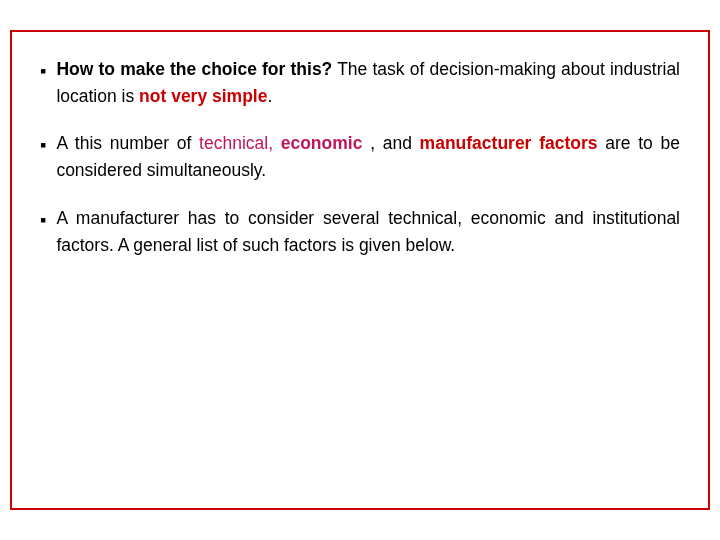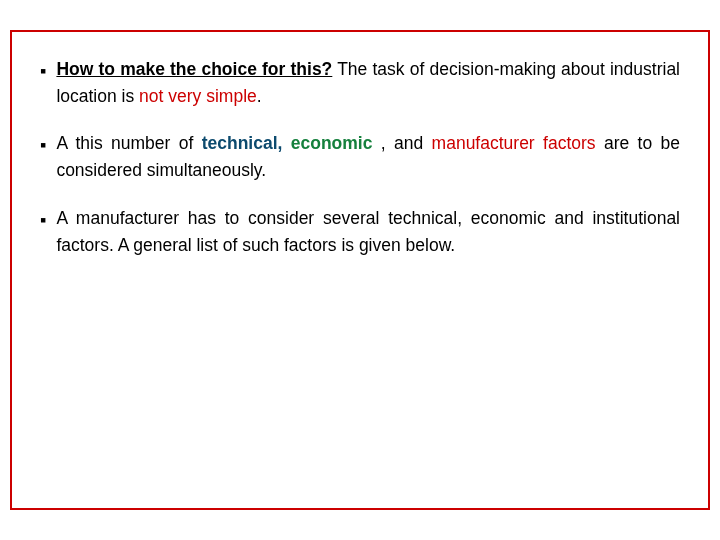--- a/index.html
+++ b/index.html
@@ -49,37 +49,36 @@
       margin-top: 2px;
       flex-shrink: 0;
     }
 
     .bullet-text {
       flex: 1;
     }
 
     .underline-bold {
       font-weight: bold;
-      text-decoration: underline;
       color: #000000;
     }
 
     .red-bold {
-      font-weight: normal;
+      font-weight: bold;
       color: #cc0000;
     }
 
     .green-bold {
-      font-weight: bold;
-      color: #0c4a6e;
+      font-weight: normal;
+      color: #be185d;
     }
 
     .blue-bold {
       font-weight: bold;
-      color: #15803d;
+      color: #be185d;
     }
   </style>
 </head>
 <body>
 
 <div class="slide-container">
   <ul class="bullet-list">
 
     <li class="bullet-item">
       <span class="bullet-square">▪</span>

